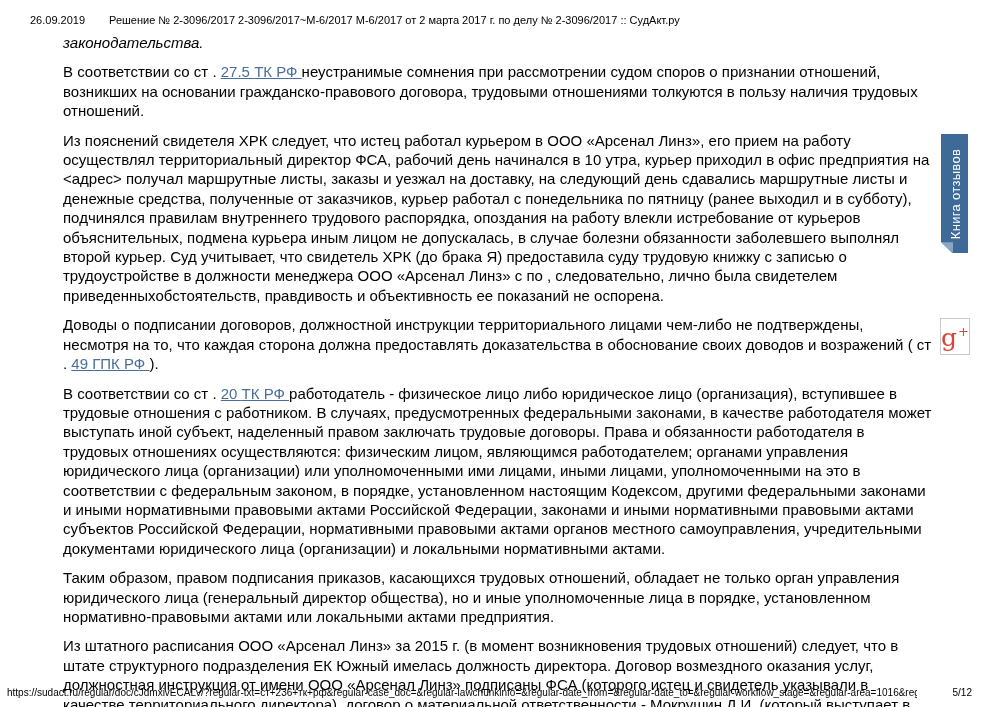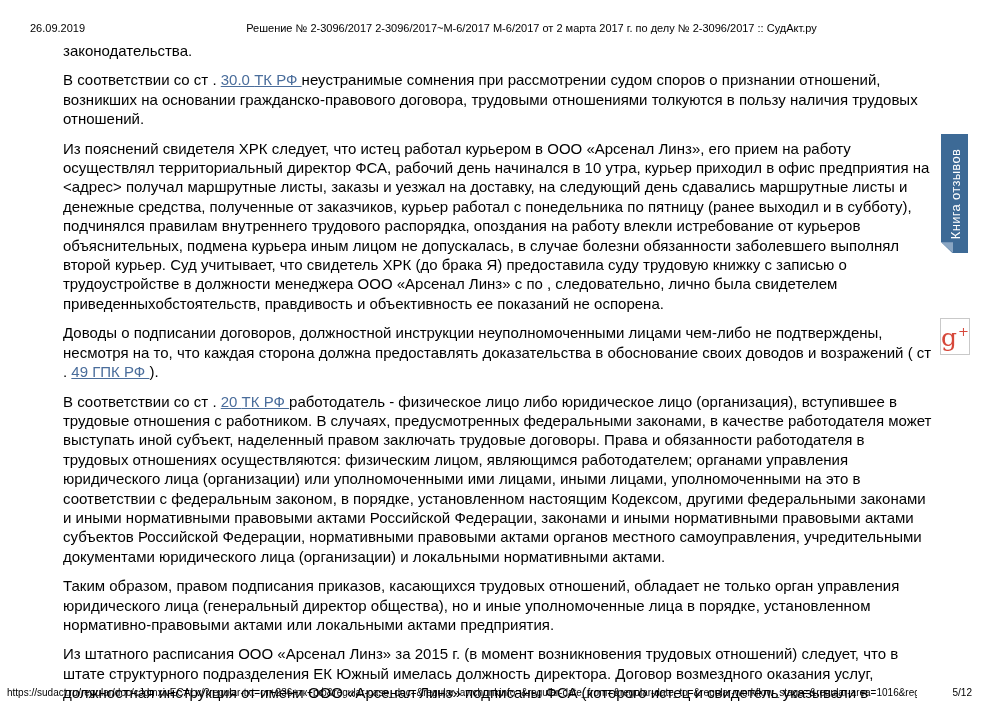--- a/index.html
+++ b/index.html
@@ -7,29 +7,29 @@
   body {
     width: 1000px; height: 707px; position: relative; overflow: hidden;
     background: #ffffff; color: #000000;
     font-family: "Liberation Sans", sans-serif;
   }
   
   .hdr {
     position: absolute; top: 14px; left: 30px; right: 30px;
     display: flex; align-items: baseline; font-size: 11px; line-height: 13px;
   }
-  .hdr-date { flex: none; margin-top: 8px; }
-  .hdr-title { flex: 1; text-align: center; padding-left: 8px; }
+  .hdr-date { flex: none; }
+  .hdr-title { flex: 1; padding-left: 24px; }
   
   .content {
     position: absolute; top: 33px; left: 63px; width: 869px;
     font-size: 15px; line-height: 19.4px; text-align: left;
   }
   .content p { margin: 10px 0 0 0; }
-  .content p:first-child { margin-top: 8px; }
+  .content p:first-child { margin-top: 0; font-style: italic; }
   .b { font-weight: normal; }
   a.lnk { color: var(--link, #4a6d9b); text-decoration: underline; cursor: pointer; }
   a.lnk.b { font-weight: normal; }
   
   .tab {
     position: absolute; left: 941px; top: 134px; width: 27px; height: 119px;
     clip-path: polygon(0 0, 100% 0, 100% 100%, 42% 100%, 0 calc(100% - 11px));
   }
   .tab-label {
     position: absolute; top: 50%; left: 50%;
@@ -68,23 +68,23 @@
 
 <div class="sheet">
 
   <div class="hdr">
     <span class="hdr-date">26.09.2019</span>
     <span class="hdr-title">Решение № 2-3096/2017 2-3096/2017~М-6/2017 М-6/2017 от 2 марта 2017 г. по делу № 2-3096/2017 :: СудАкт.ру</span>
   </div>
 
   <div class="content">
       <p><span>законодательства.</span></p>
-      <p><span>В соответствии со </span><span class="b">ст</span><span> . </span><a class="lnk">30.0 </a><a class="lnk b">ТК РФ </a><span>неустранимые сомнения при рассмотрении судом споров о признании отношений, возникших на основании гражданско-правового договора, трудовыми отношениями толкуются в пользу наличия трудовых отношений.</span></p>
+      <p><span>В соответствии со </span><span class="b">ст</span><span> . </span><a class="lnk">27.5 </a><a class="lnk b">ТК РФ </a><span>неустранимые сомнения при рассмотрении судом споров о признании отношений, возникших на основании гражданско-правового договора, трудовыми отношениями толкуются в пользу наличия трудовых отношений.</span></p>
       <p><span>Из пояснений свидетеля ХРК следует, что истец работал курьером в ООО «Арсенал Линз», его прием на работу осуществлял территориальный директор ФСА, рабочий день начинался в 10 утра, курьер приходил в офис предприятия на &lt;адрес&gt; получал маршрутные листы, заказы и уезжал на доставку, на следующий день сдавались маршрутные листы и денежные средства, полученные от заказчиков, курьер работал с понедельника по пятницу (ранее выходил и в субботу), подчинялся правилам внутреннего трудового распорядка, опоздания на работу влекли истребование от курьеров объяснительных, подмена курьера иным лицом не допускалась, в случае болезни обязанности заболевшего выполнял второй курьер. Суд учитывает, что свидетель ХРК (до брака Я) предоставила суду трудовую книжку с записью о трудоустройстве в должности менеджера ООО «Арсенал Линз» с по , следовательно, лично была свидетелем приведенныхобстоятельств, правдивость и объективность ее показаний не оспорена.</span></p>
-      <p><span>Доводы о подписании договоров, должностной инструкции неуполномоченными лицами чем-либо не подтверждены, несмотря на то, что каждая сторона должна предоставлять доказательства в обоснование своих доводов и возражений ( </span><span class="b">ст</span><span> . </span><a class="lnk">49 ГПК </a><a class="lnk b">РФ </a><span>).</span></p>
+      <p><span>Доводы о подписании договоров, должностной инструкции территориального лицами чем-либо не подтверждены, несмотря на то, что каждая сторона должна предоставлять доказательства в обоснование своих доводов и возражений ( </span><span class="b">ст</span><span> . </span><a class="lnk">49 ГПК </a><a class="lnk b">РФ </a><span>).</span></p>
       <p><span>В соответствии со </span><span class="b">ст</span><span> . </span><a class="lnk">20 </a><a class="lnk b">ТК РФ </a><span>работодатель - физическое лицо либо юридическое лицо (организация), вступившее в трудовые отношения с работником. В случаях, предусмотренных федеральными законами, в качестве работодателя может выступать иной субъект, наделенный правом заключать трудовые договоры. Права и обязанности работодателя в трудовых отношениях осуществляются: физическим лицом, являющимся работодателем; органами управления юридического лица (организации) или уполномоченными ими лицами, иными лицами, уполномоченными на это в соответствии с федеральным законом, в порядке, установленном настоящим Кодексом, другими федеральными законами и иными нормативными правовыми актами </span><span class="b">Российской Федерации</span><span>, законами и иными нормативными правовыми актами субъектов </span><span class="b">Российской</span><span> Федерации, нормативными правовыми актами органов местного самоуправления, учредительными документами юридического лица (организации) и локальными нормативными актами.</span></p>
       <p><span>Таким образом, правом подписания приказов, касающихся трудовых отношений, обладает не только орган управления юридического лица (генеральный директор общества), но и иные уполномоченные лица в порядке, установленном нормативно-правовыми актами или локальными актами предприятия.</span></p>
       <p><span>Из штатного расписания ООО «Арсенал Линз» за 2015 г. (в момент возникновения трудовых отношений) следует, что в штате структурного подразделения ЕК Южный имелась должность директора. Договор возмездного оказания услуг, должностная инструкция от имени ООО «Арсенал Линз» подписаны ФСА (которого истец и свидетель указывали в качестве территориального директора), договор о материальной ответственности - Мокрушин Д.И. (который выступает в настоящем деле как представитель</span></p>
     </div>
 
   <div class="tab" style="background: rgb(61, 106, 150);">
     <span class="tab-label">Книга отзывов</span>
     <span class="fold"></span>
   </div>
 

